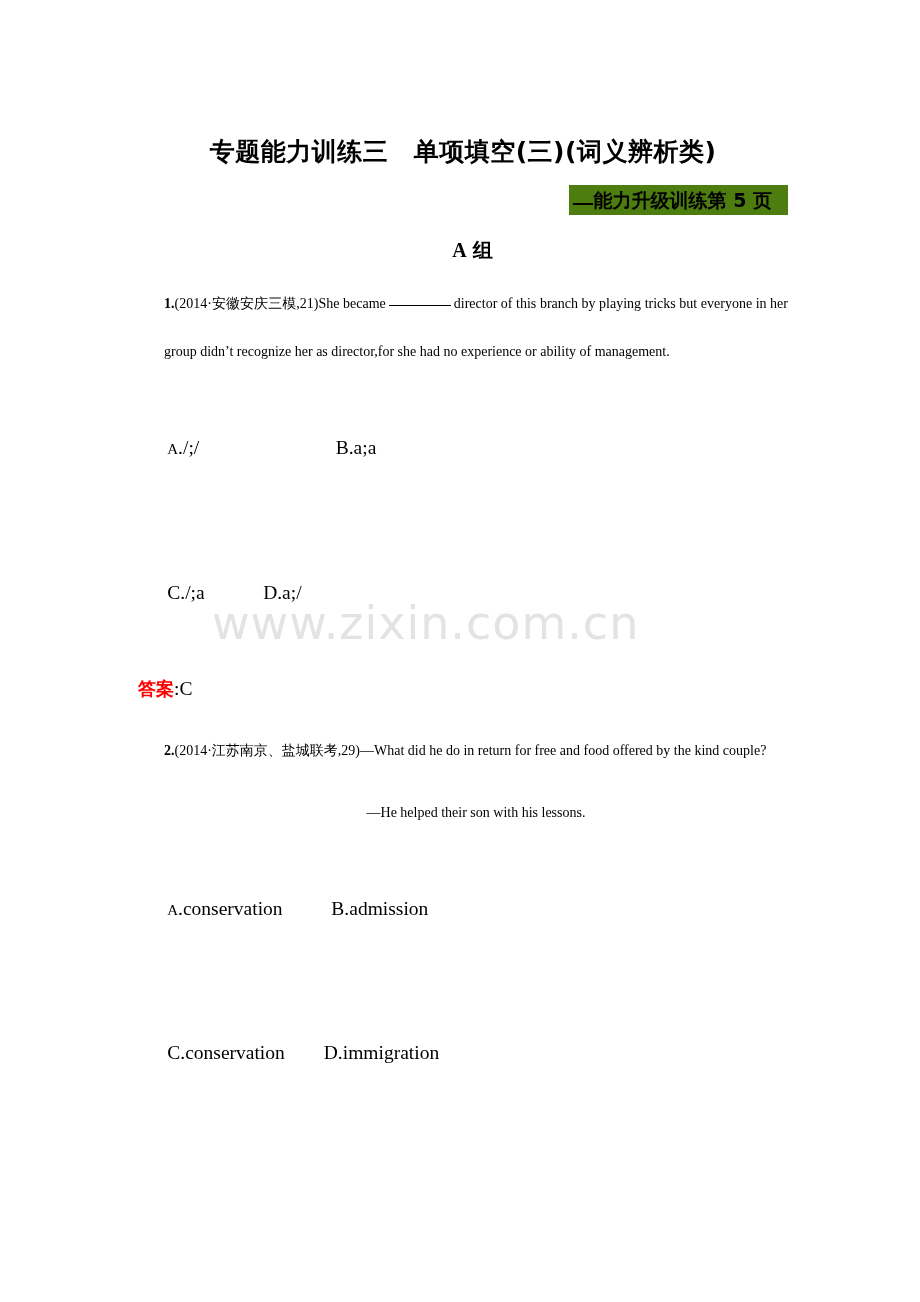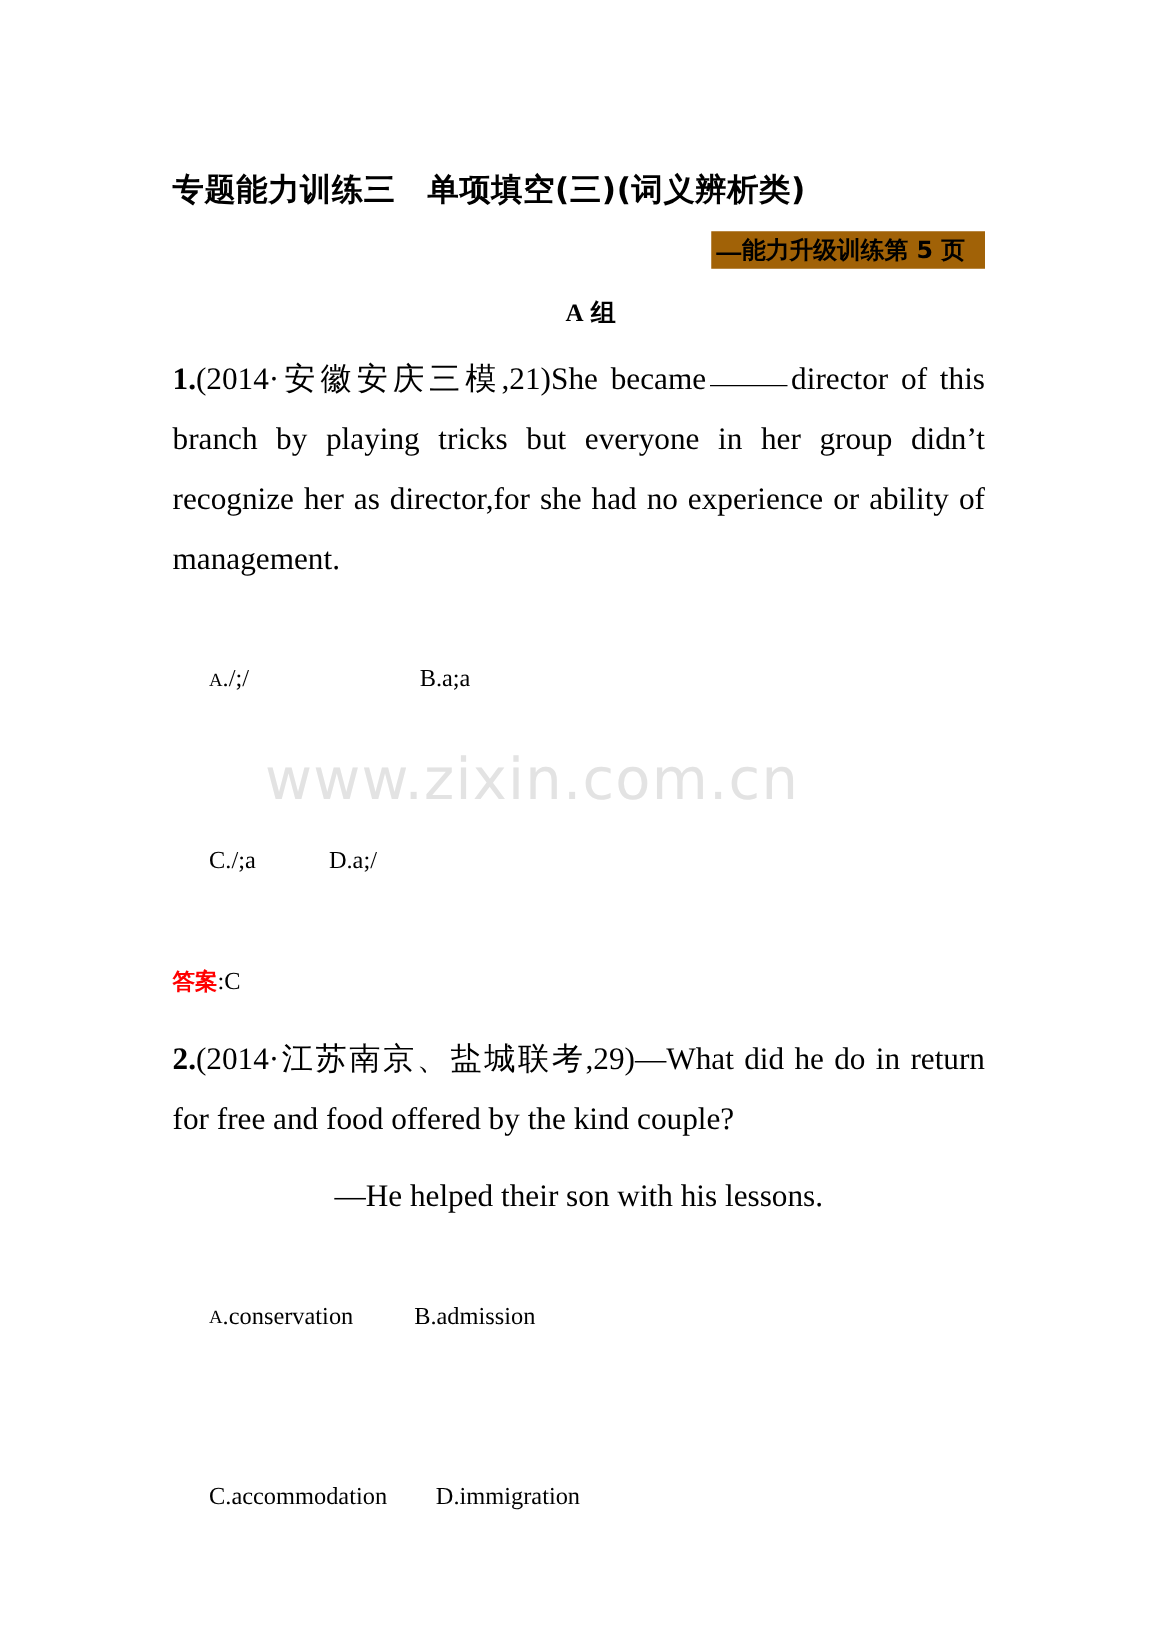--- a/index.html
+++ b/index.html
@@ -29,31 +29,32 @@
   
   .doc-title {
     font-family: "DejaVu Sans", "Liberation Sans", sans-serif;
     font-weight: bold;
     font-size: 25px;
     line-height: 1.2;
     letter-spacing: 0.5px;
     margin: 0;
     padding-top: 137px;
     white-space: pre;
+    text-align: center;
   }
 
   
   .banner-row {
     margin-top: 18px;
     text-align: right;
     padding-right: 0px;
   }
   .banner {
     display: inline-block;
-    background: #a16207;
+    background: #4d7c0f;
     color: #000000;
     font-family: "DejaVu Sans", "Liberation Sans", sans-serif;
     font-weight: bold;
     font-size: 19px;
     line-height: 26px;
     padding: 2px 16px 2px 4px;
     white-space: pre;
   }
   .banner .lead-rule {
     display: inline-block;
@@ -68,25 +69,26 @@
     text-align: center;
     font-size: 20px;
     font-weight: bold;
     margin: 22px 0 16px 0;
     padding-left: 20px;
     letter-spacing: 1px;
   }
 
   
   .q-block {
-    font-size: 25px;
+    font-size: 14px;
     line-height: 48px;
     margin-top: 14px;
     text-align: justify;
     text-justify: inter-word;
+    margin-left: 26px;
   }
   .q-block.nojust {
     text-align: center;
   }
   .q-num {
     font-weight: bold;
   }
   .blank {
     display: inline-block;
     border-bottom: 1.6px solid #000;
@@ -178,17 +180,17 @@
 
     <div class="q-block nojust">
       <span>—He helped their son with his lessons.</span>
     </div>
 
     <div class="opts">
       <span class="opt-a-letter">A</span><span>.conservation</span>          <span>B.admission</span>
     </div>
 
     <div class="opts">
-      <span>C.accommodation</span>        <span>D.immigration</span>
+      <span>C.conservation</span>        <span>D.immigration</span>
     </div>
 
   </div>
 </div>
 
 </body></html>

